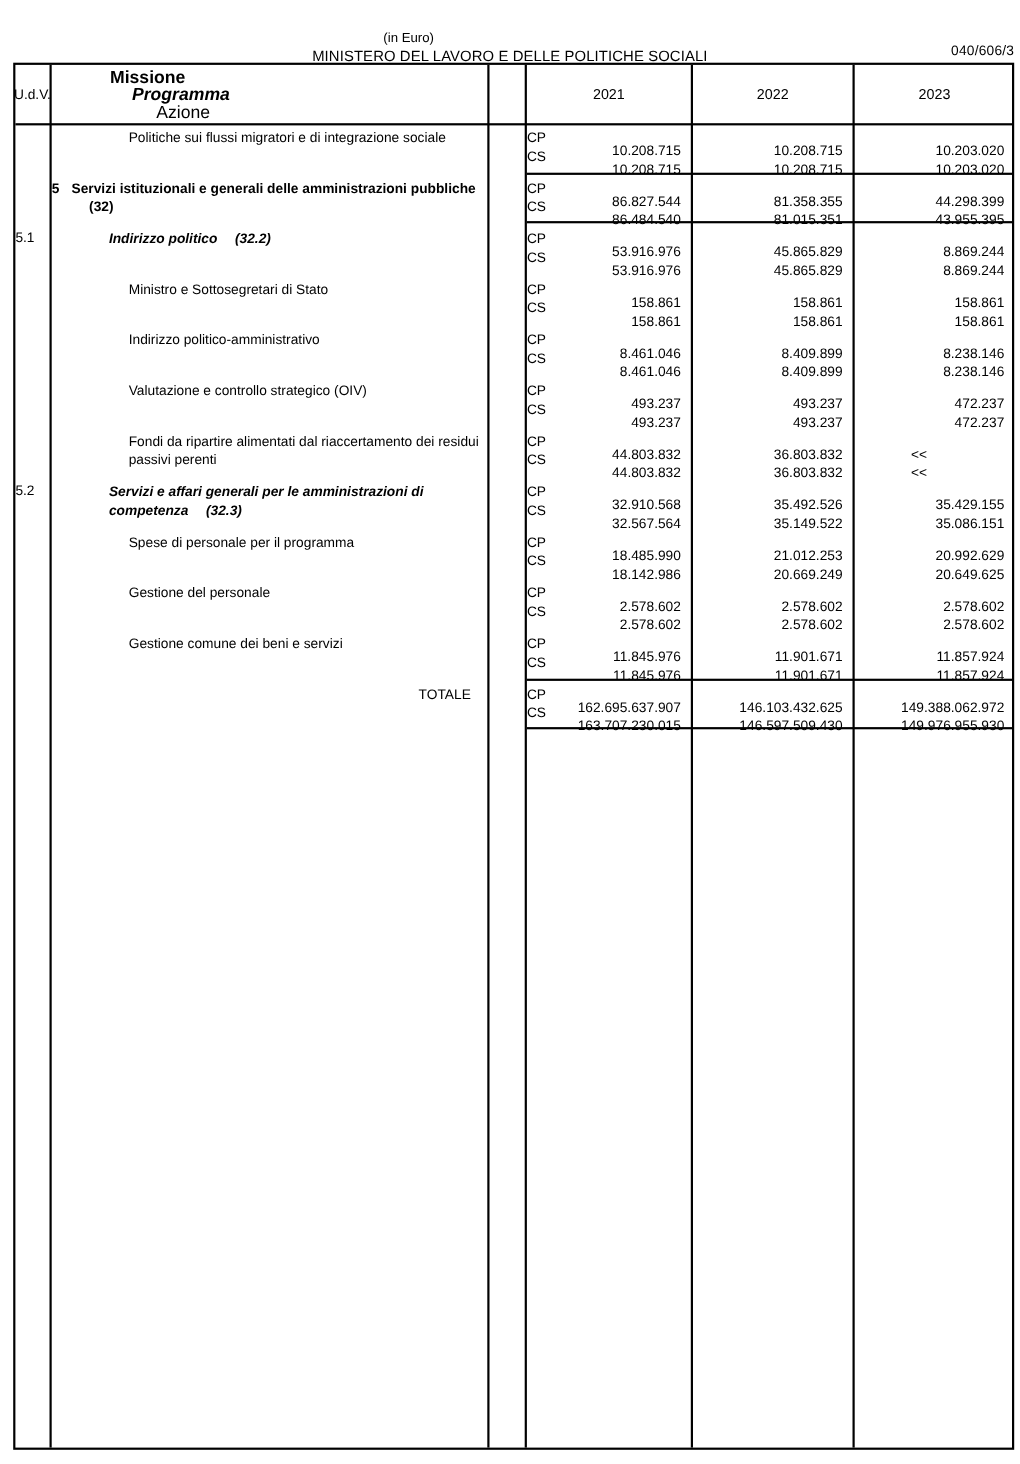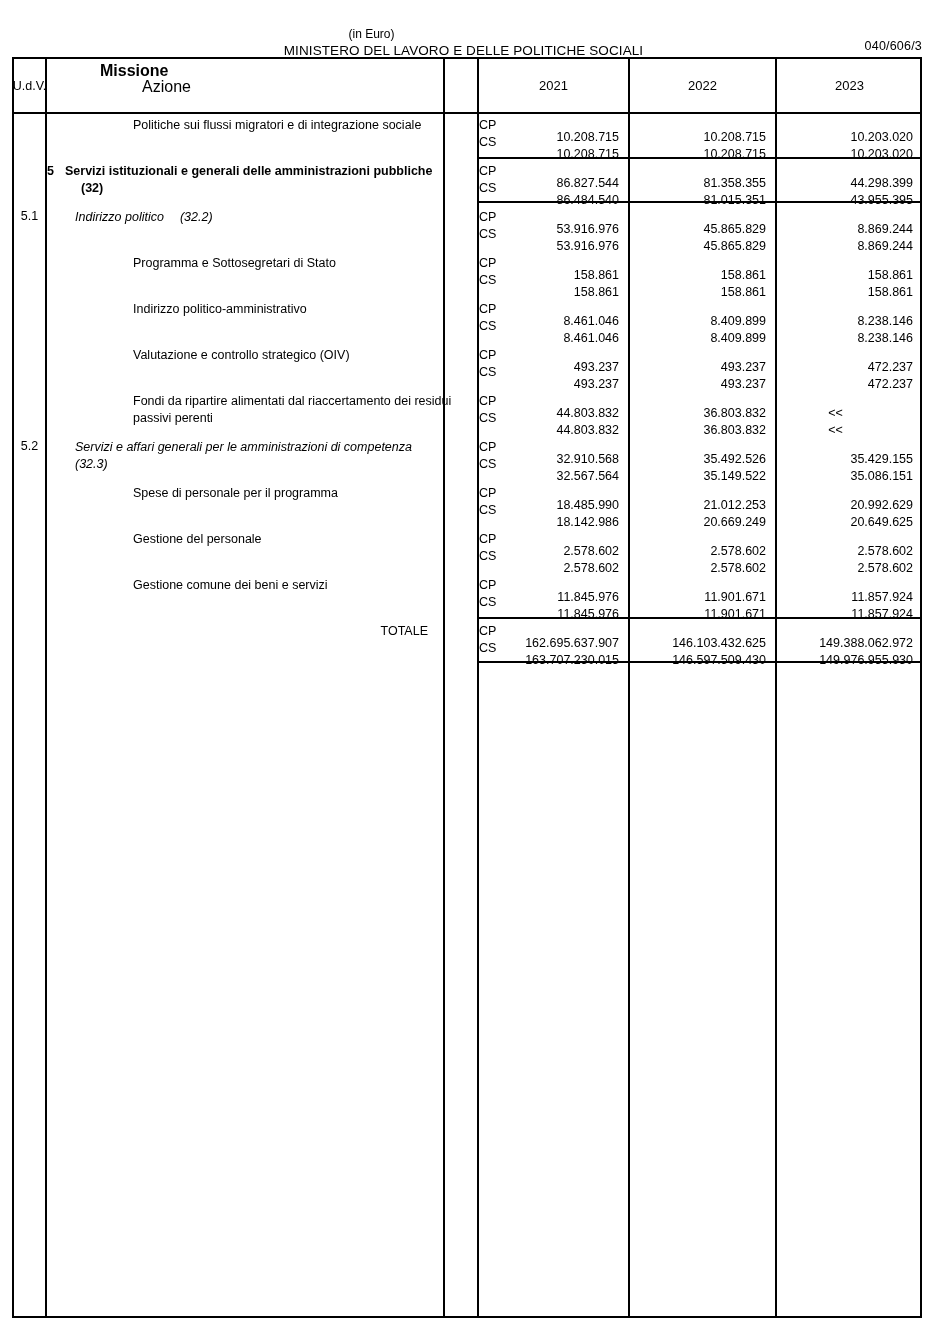--- a/index.html
+++ b/index.html
@@ -140,35 +140,34 @@
     font-size: 12.5px;
     line-height: 16.5px;
     box-sizing: border-box;
     padding-top: 3px;
   }
   .row .udv {
     position: absolute;
     left: 0px;
     width: 31px;
     top: 0px;
-    text-align: center;
     font-size: 12.5px;
     padding-top: 3px;
   }
 
   
   .lvl-missione  { font-weight: bold; padding-left: 18px; text-indent: 0; }
   .lvl-missione .mnum {
     position: absolute;
     left: 0px;
     top: 3px;
     font-weight: bold;
   }
-  .lvl-programma { font-weight: normal; font-style: italic; padding-left: 28px; }
-  .lvl-azione    { padding-left: 70px; margin-left: 16px; }
+  .lvl-programma { font-weight: bold; font-style: italic; padding-left: 52px; }
+  .lvl-azione    { padding-left: 70px; }
   .lvl-total     { text-align: right; padding-right: 13px; font-size: 12.5px; }
 
   .code { display: inline; }
   .gap-code { display: inline-block; width: 16px; }
 
   
   .cpcs {
     position: absolute;
     left: 465px;
     top: 0px;
@@ -219,20 +218,21 @@
   <div class="vrule v-desc"></div>
   <div class="vrule v-cpcs"></div>
   <div class="vrule v-y2021"></div>
   <div class="vrule v-y2022"></div>
 
   <div class="header-rule"></div>
 
   <div class="hdr-udv">U.d.V.</div>
   <div class="hdr-desc">
     <div class="hdr-missione">Missione</div>
+    <div class="hdr-programma">Programma</div>
     <div class="hdr-azione">Azione</div>
   </div>
   <div class="hdr-year hdr-y2021">2021</div>
   <div class="hdr-year hdr-y2022">2022</div>
   <div class="hdr-year hdr-y2023">2023</div>
 
   <div class="rows" id="rows-container">
       <div class="row">
         <div class="udv"></div>
         <div class="label lvl-azione"><span>Politiche sui flussi migratori e di integrazione sociale</span></div>
@@ -290,21 +290,21 @@
           <span>45.865.829</span>
           <span>45.865.829</span>
         </div>
         <div class="num c2023">
           <span>8.869.244</span>
           <span>8.869.244</span>
         </div>
       </div>
       <div class="row">
         <div class="udv"></div>
-        <div class="label lvl-azione"><span>Programma e Sottosegretari di Stato</span></div>
+        <div class="label lvl-azione"><span>Ministro e Sottosegretari di Stato</span></div>
         <div class="cpcs">
           <span>CP</span>
           <span>CS</span>
         </div>
         <div class="num c2021">
           <span>158.861</span>
           <span>158.861</span>
         </div>
         <div class="num c2022">
           <span>158.861</span>

